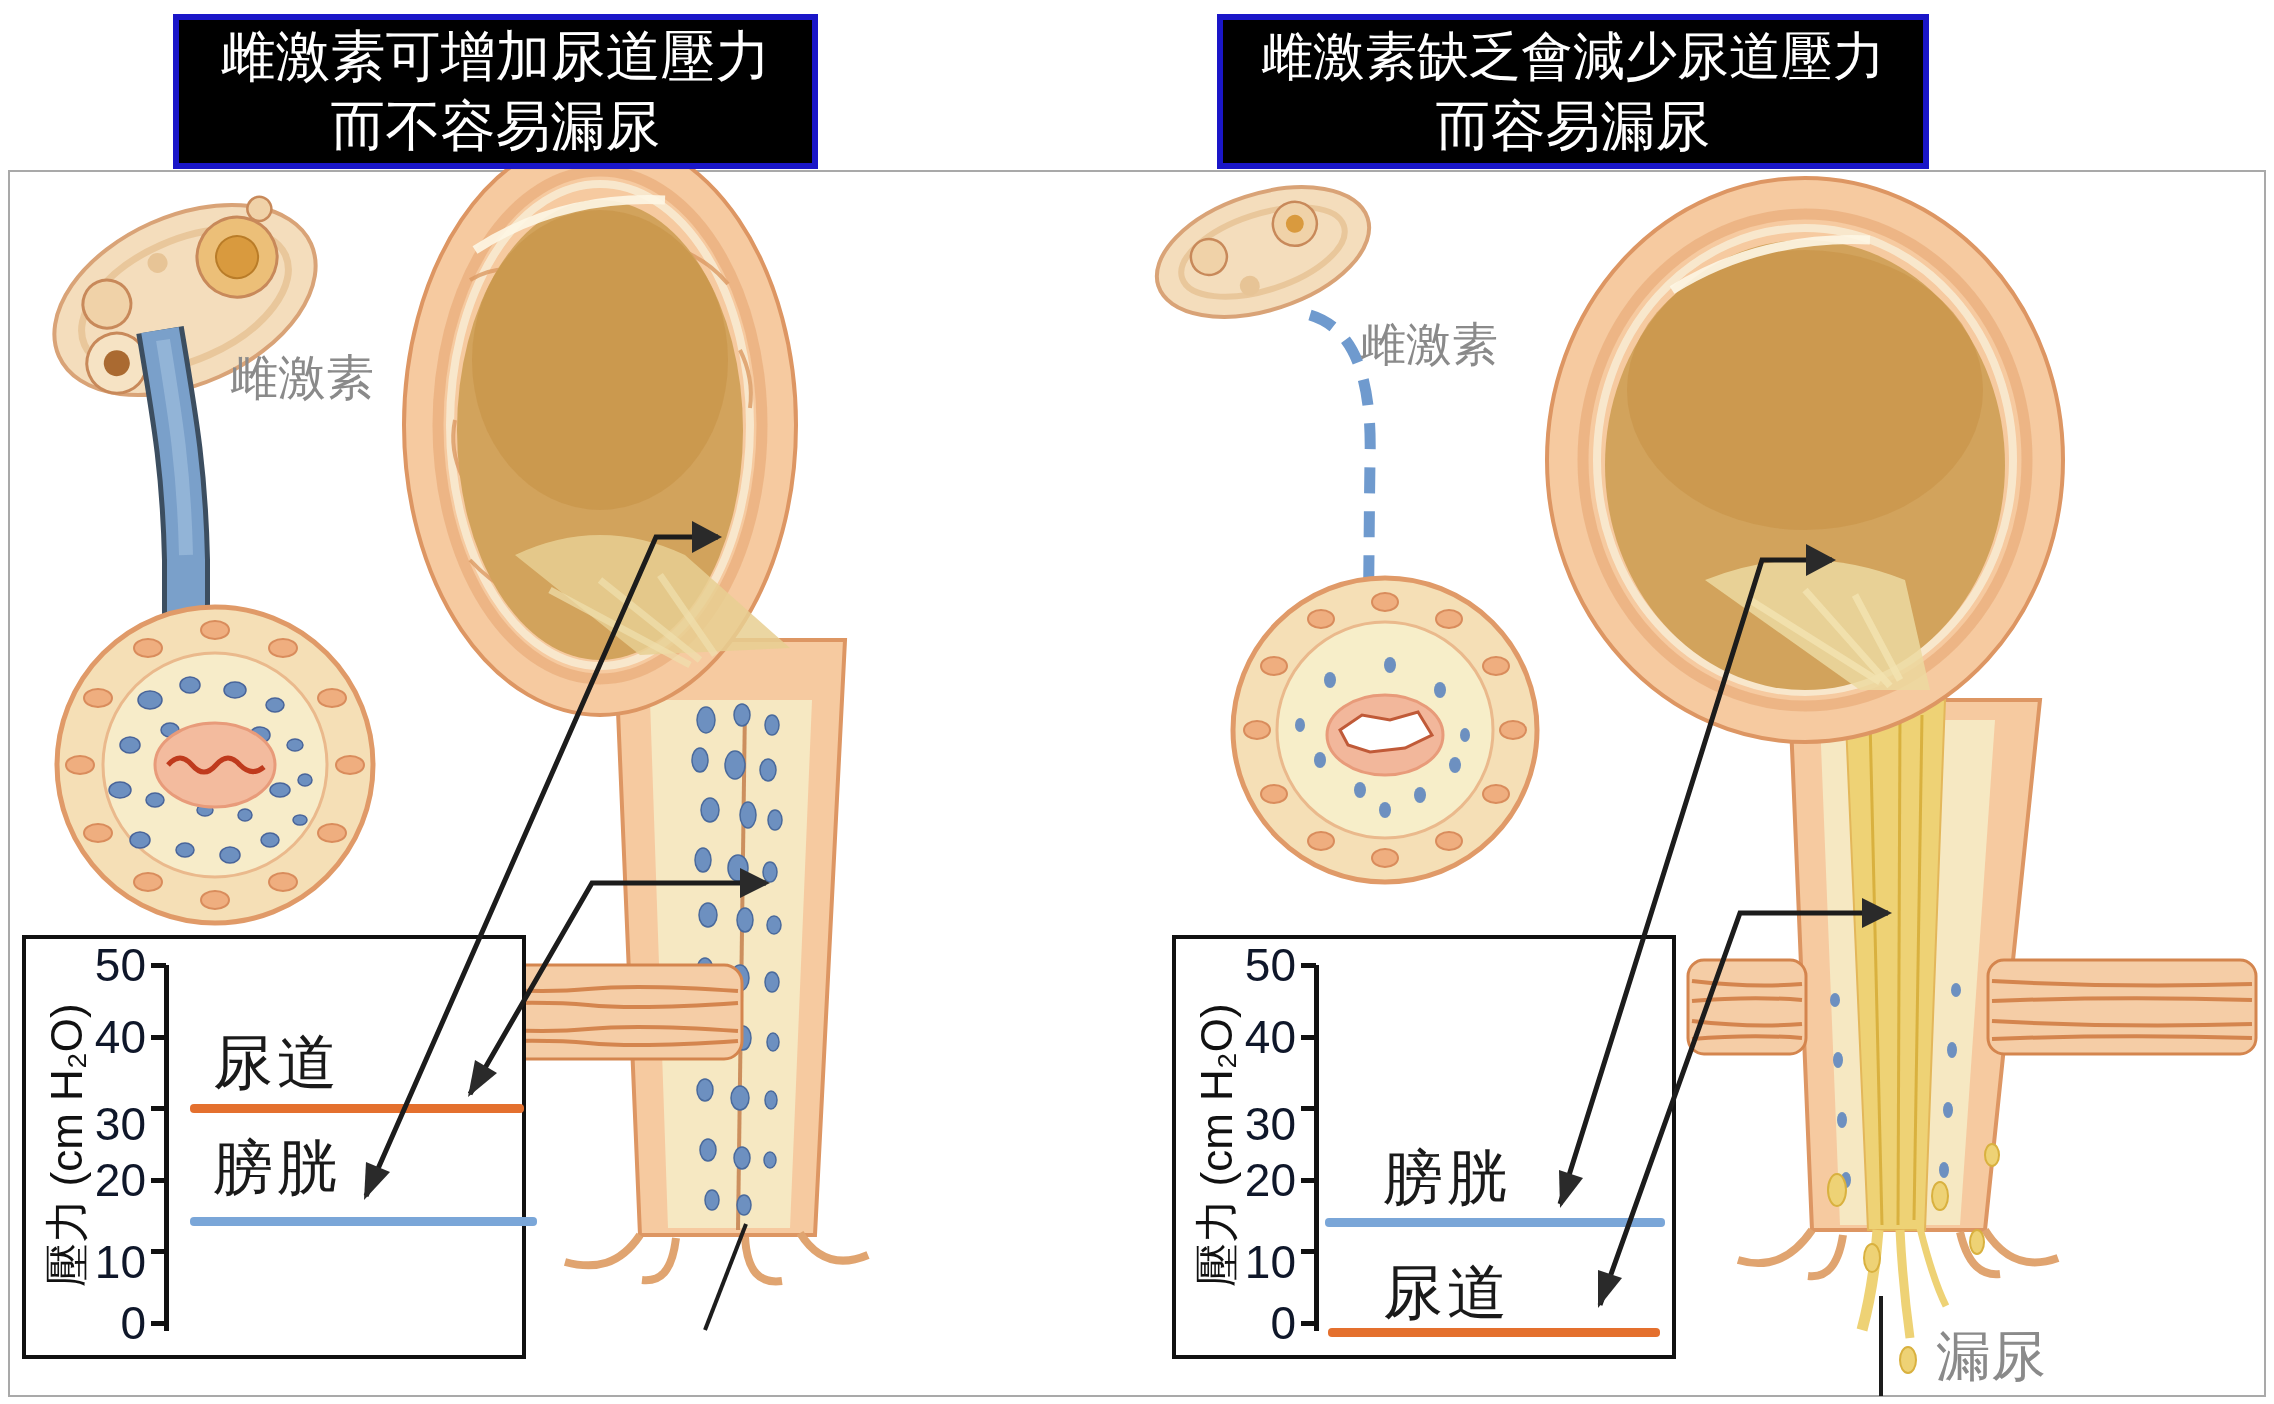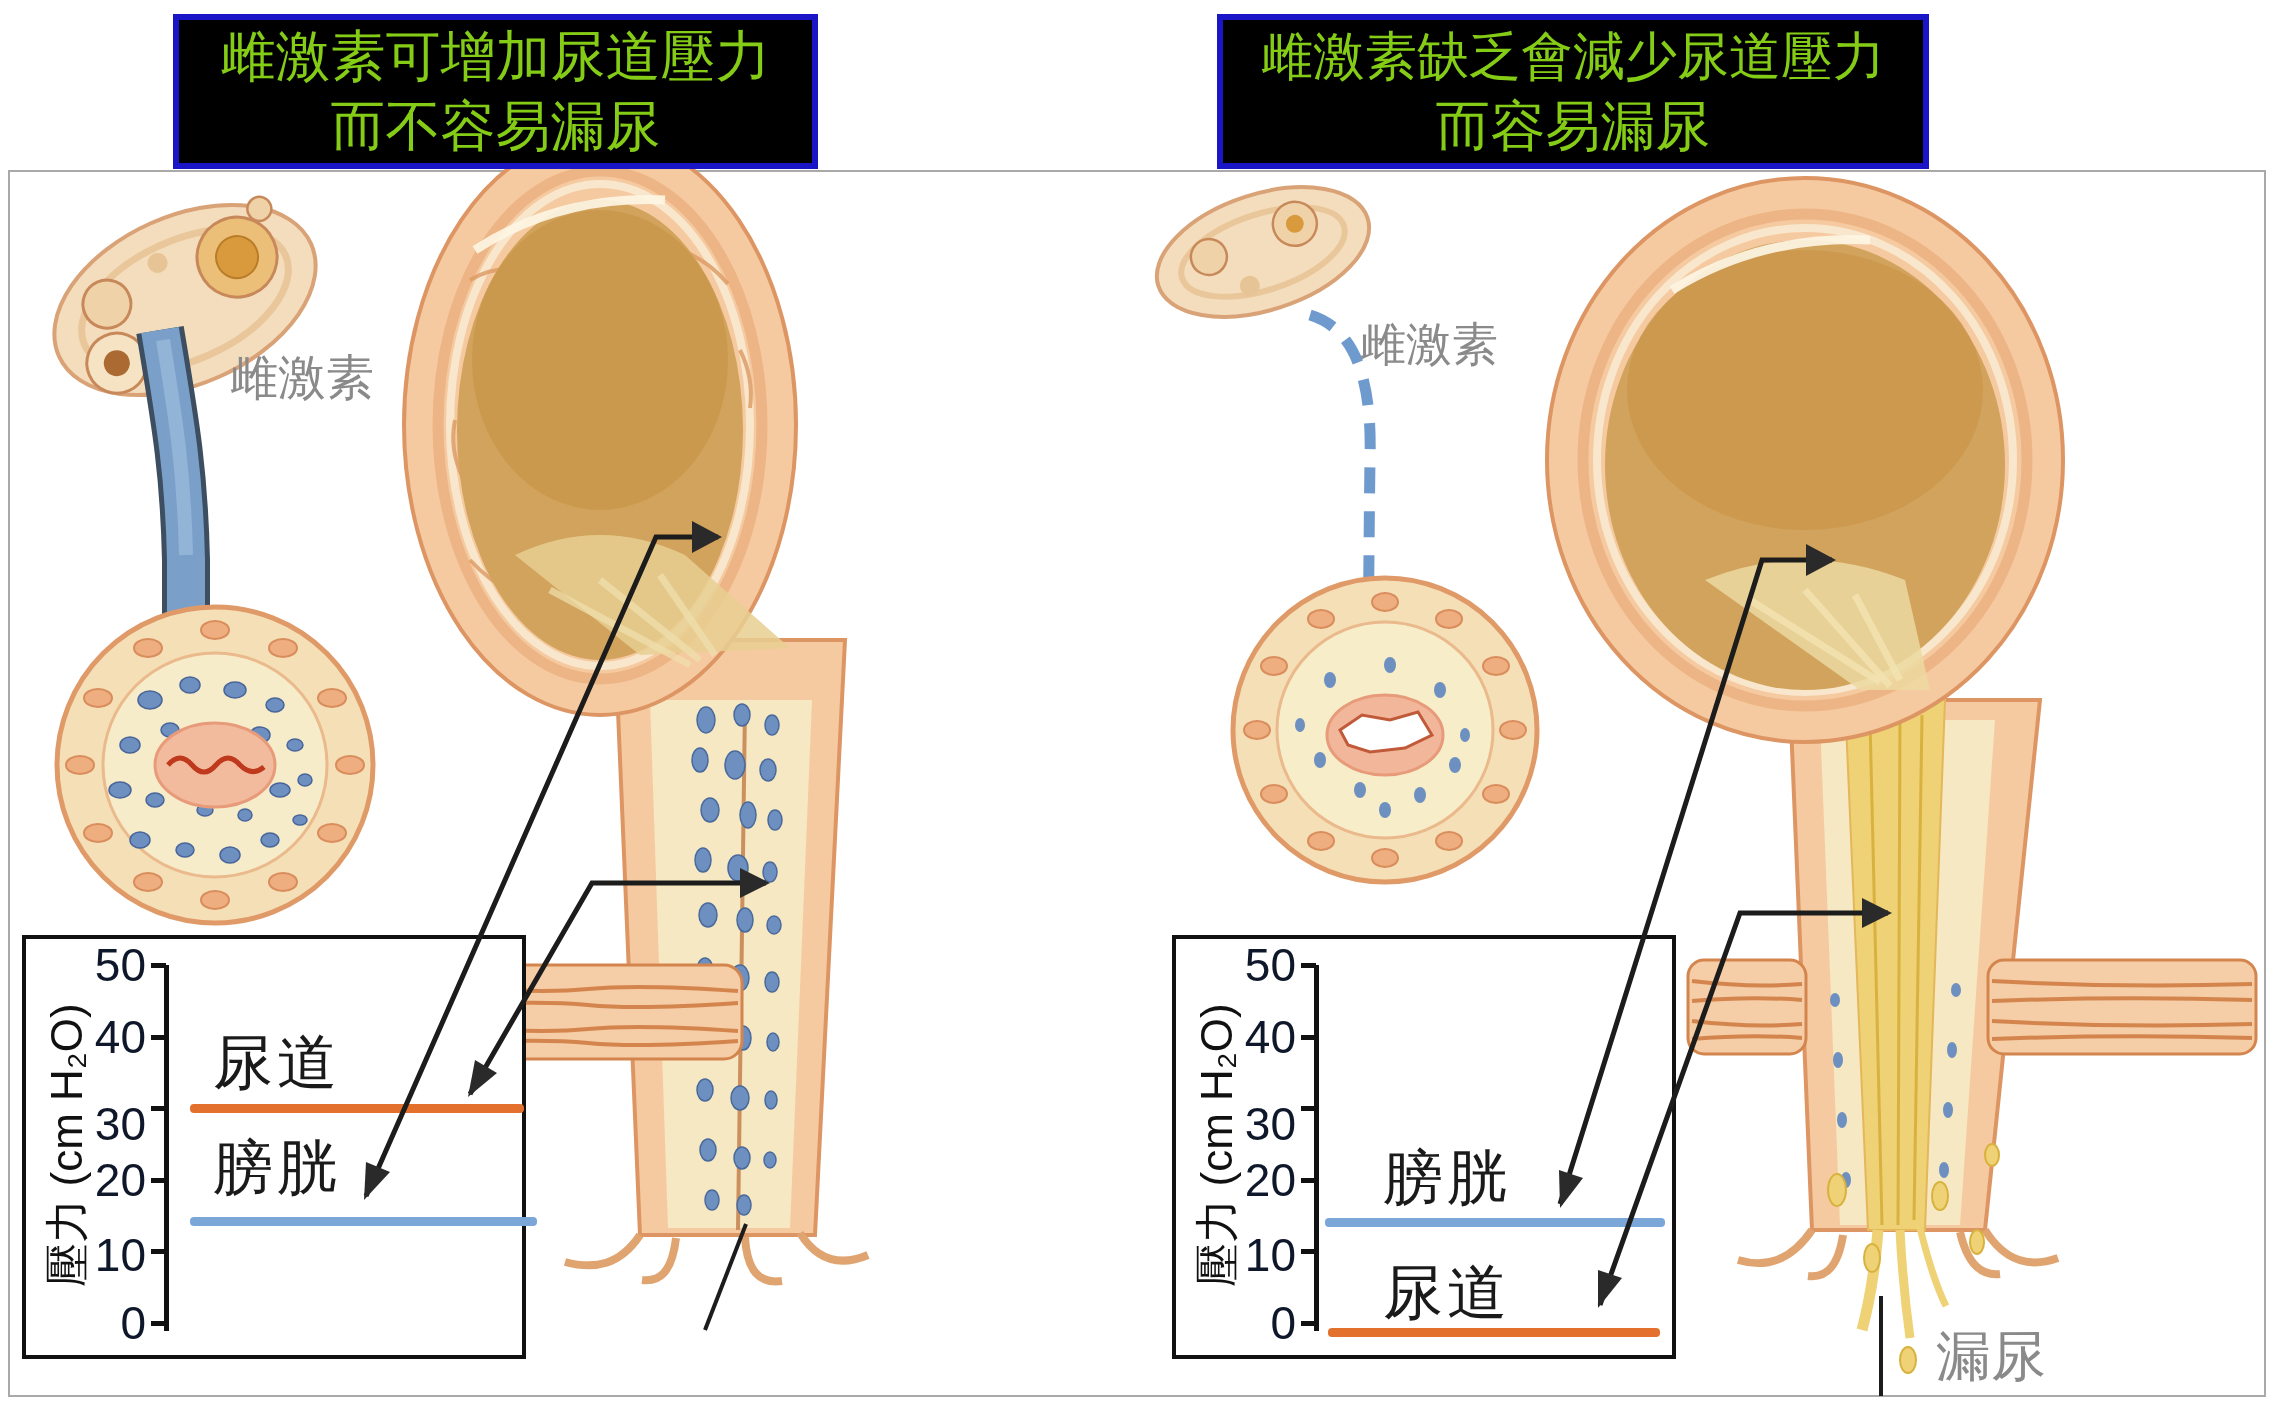--- a/index.html
+++ b/index.html
@@ -8,21 +8,21 @@
   .frame{position:absolute;left:8px;top:170px;width:2254px;height:1223px;
          border:2px solid #a9a9a9;background:transparent;}
   svg.layer{position:absolute;left:0;top:0;width:2274px;height:1404px;}
   #anatomy{z-index:1;}
   #connectors{z-index:6;pointer-events:none;}
 
   
   .titlebox{position:absolute;top:14px;height:155px;background:#000000;
             border:6px solid #1a16c8;box-sizing:border-box;z-index:5;
             display:flex;flex-direction:column;justify-content:center;align-items:center;
-            font-family:"Liberation Serif","DejaVu Serif",serif;color:#84cc16;}
+            font-family:"Liberation Serif","DejaVu Serif",serif;color:#ffffff;}
   .tb-left{left:173px;width:645px;}
   .tb-right{left:1217px;width:712px;}
   .titlebox .t1{font-size:55px;line-height:70px;white-space:nowrap;}
   .titlebox .t2{font-size:55px;line-height:70px;white-space:nowrap;}
   .tb-right .t1{font-size:52px;}
 
   
   .glabel{position:absolute;color:#8a8a8a;z-index:5;white-space:nowrap;}
   .lbl-estro-left{left:230px;top:346px;font-size:48px;}
   .lbl-estro-right{left:1360px;top:314px;font-size:46px;}
@@ -34,21 +34,21 @@
          border:4px solid #111111;box-sizing:border-box;z-index:4;}
   .chart-left{left:22px;}
   .chart-right{left:1172px;}
   .chart .ylab{position:absolute;left:-172px;top:180px;width:420px;height:52px;
                transform:rotate(-90deg);text-align:center;font-size:44px;color:#111;}
   .chart .axis{position:absolute;left:138px;top:26px;width:5px;height:366px;background:#111;}
   .chart .tick{position:absolute;left:125px;width:15px;height:5px;background:#111;}
   .chart .tlabel{position:absolute;left:40px;width:80px;height:50px;text-align:right;
                  font-size:46px;line-height:50px;color:#0f172a;}
   .tk0{top:24px}.tk1{top:96px}.tk2{top:167px}.tk3{top:239px}.tk4{top:310px}.tk5{top:382px}
-  .tl0{top:1px}.tl1{top:73px}.tl2{top:160px}.tl3{top:216px}.tl4{top:291px}.tl5{top:359px}
+  .tl0{top:1px}.tl1{top:73px}.tl2{top:160px}.tl3{top:216px}.tl4{top:298px}.tl5{top:359px}
   .sline{position:absolute;height:9px;border-radius:4px;}
   .sline.orange{background:#e4702e;}
   .sline.blue{background:#7aa6d8;}
   .chart-left .s-urethra{left:164px;top:165px;width:334px;}
   .chart-left .s-bladder{left:164px;top:278px;width:347px;}
   .chart-right .s-bladder{left:149px;top:279px;width:340px;}
   .chart-right .s-urethra{left:152px;top:389px;width:332px;}
   .sname{position:absolute;font-size:60px;color:#1a1a1a;letter-spacing:4px;white-space:nowrap;}
   .chart-left .n-urethra{left:187px;top:84px;}
   .chart-left .n-bladder{left:187px;top:189px;}

